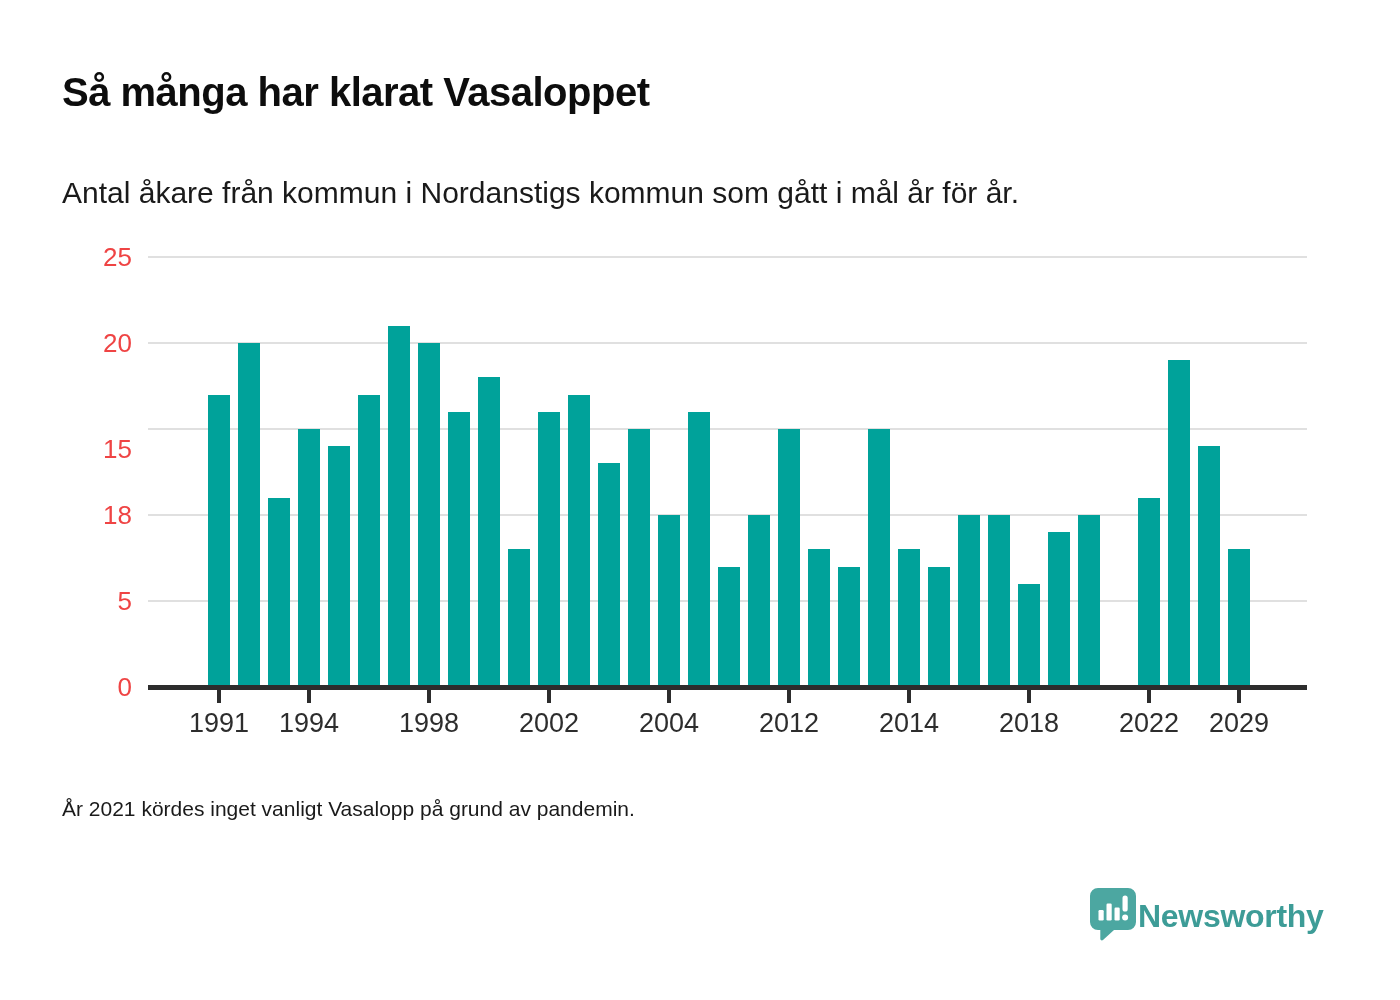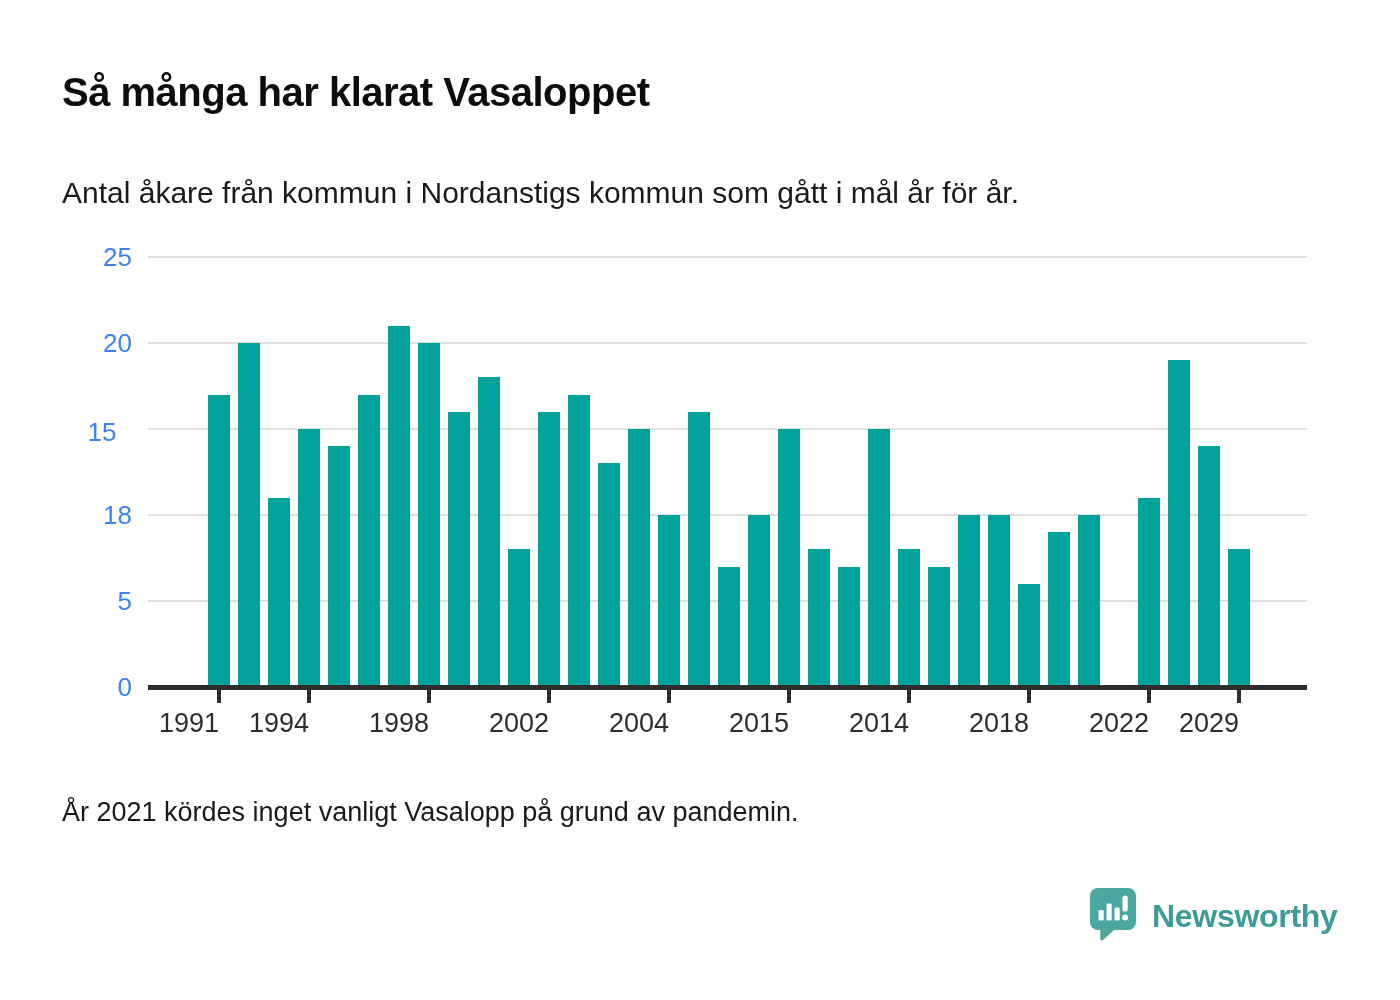--- a/index.html
+++ b/index.html
@@ -55,42 +55,42 @@
     top: 690px;
     width: 4px;
     height: 13px;
     background: #2d2d2d;
   }
   .y-tick-label {
     position: absolute;
     width: 60px;
     text-align: right;
     font-size: 26px;
-    color: #3b82f6;
+    color: #ef4444;
     line-height: 26px;
   }
   .x-tick-label {
     position: absolute;
     top: 708px;
     width: 120px;
+    text-align: center;
     font-size: 27px;
     color: #2d2d2d;
   }
   #chart-footnote {
     position: absolute;
     left: 62px; top: 797px;
-    font-size: 27px;
+    font-size: 21px;
     color: #1a1a1a;
   }
   #brand {
     position: absolute;
     left: 1088px; top: 886px;
     display: flex;
     align-items: center;
-    gap: 14px;
   }
   #brand-name {
     font-size: 32px;
     font-weight: 700;
     letter-spacing: -0.3px;
     color: #3d9c97;
   }
 </style>
 </head>
 <body>
@@ -154,31 +154,31 @@
         <div class="x-tick" style="left: 787px;"></div>
         <div class="x-tick" style="left: 907px;"></div>
         <div class="x-tick" style="left: 1027px;"></div>
         <div class="x-tick" style="left: 1147px;"></div>
         <div class="x-tick" style="left: 1237px;"></div>
       </div>
     <div id="y-labels">
         <div class="y-tick-label" style="left: 72px; top: 674px;">0</div>
         <div class="y-tick-label" style="left: 72px; top: 588px;">5</div>
         <div class="y-tick-label" style="left: 72px; top: 502px;">18</div>
-        <div class="y-tick-label" style="left: 72px; top: 419px; text-align: center;">15</div>
+        <div class="y-tick-label" style="left: 72px; top: 436px;">15</div>
         <div class="y-tick-label" style="left: 72px; top: 330px;">20</div>
         <div class="y-tick-label" style="left: 72px; top: 244px;">25</div>
       </div>
     <div id="x-labels">
         <div class="x-tick-label" style="left: 159px;">1991</div>
         <div class="x-tick-label" style="left: 249px;">1994</div>
         <div class="x-tick-label" style="left: 369px;">1998</div>
         <div class="x-tick-label" style="left: 489px;">2002</div>
         <div class="x-tick-label" style="left: 609px;">2004</div>
-        <div class="x-tick-label" style="left: 729px;">2015</div>
+        <div class="x-tick-label" style="left: 729px;">2012</div>
         <div class="x-tick-label" style="left: 849px;">2014</div>
         <div class="x-tick-label" style="left: 969px;">2018</div>
         <div class="x-tick-label" style="left: 1089px;">2022</div>
         <div class="x-tick-label" style="left: 1179px;">2029</div>
       </div>
   </div>
 
   <div id="chart-footnote">År 2021 kördes inget vanligt Vasalopp på grund av pandemin.</div>
 
   <div id="brand">

